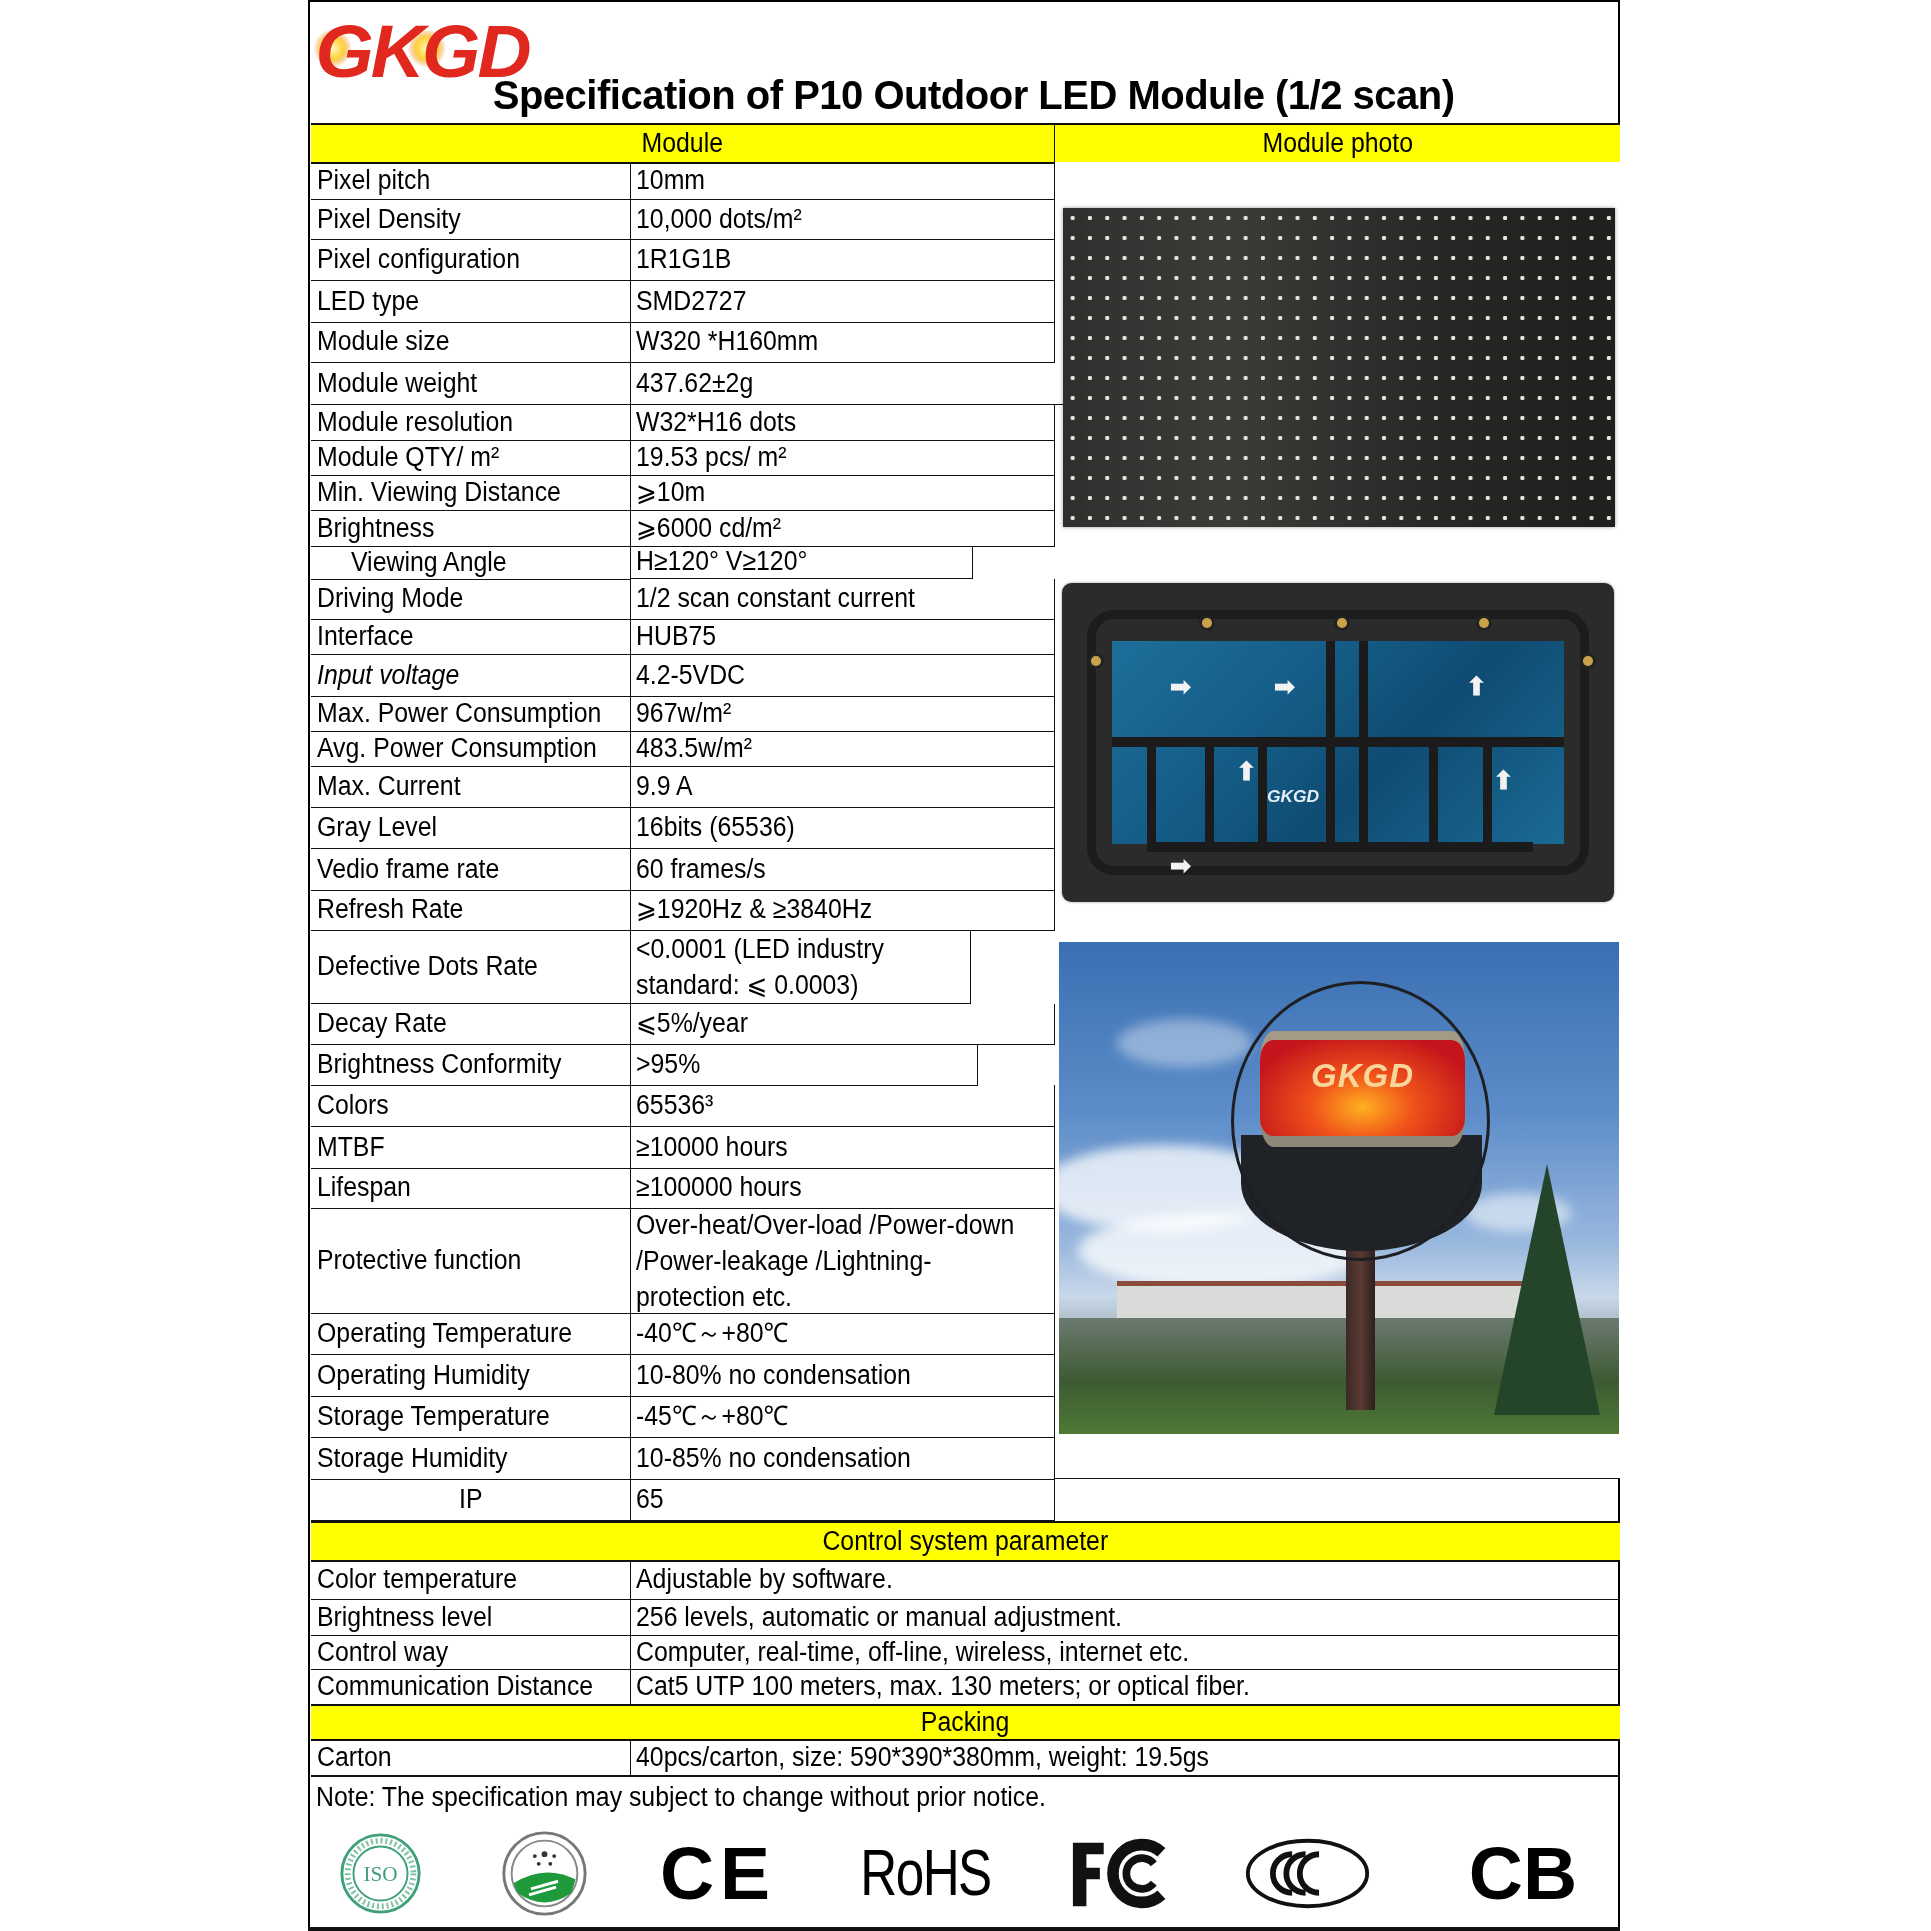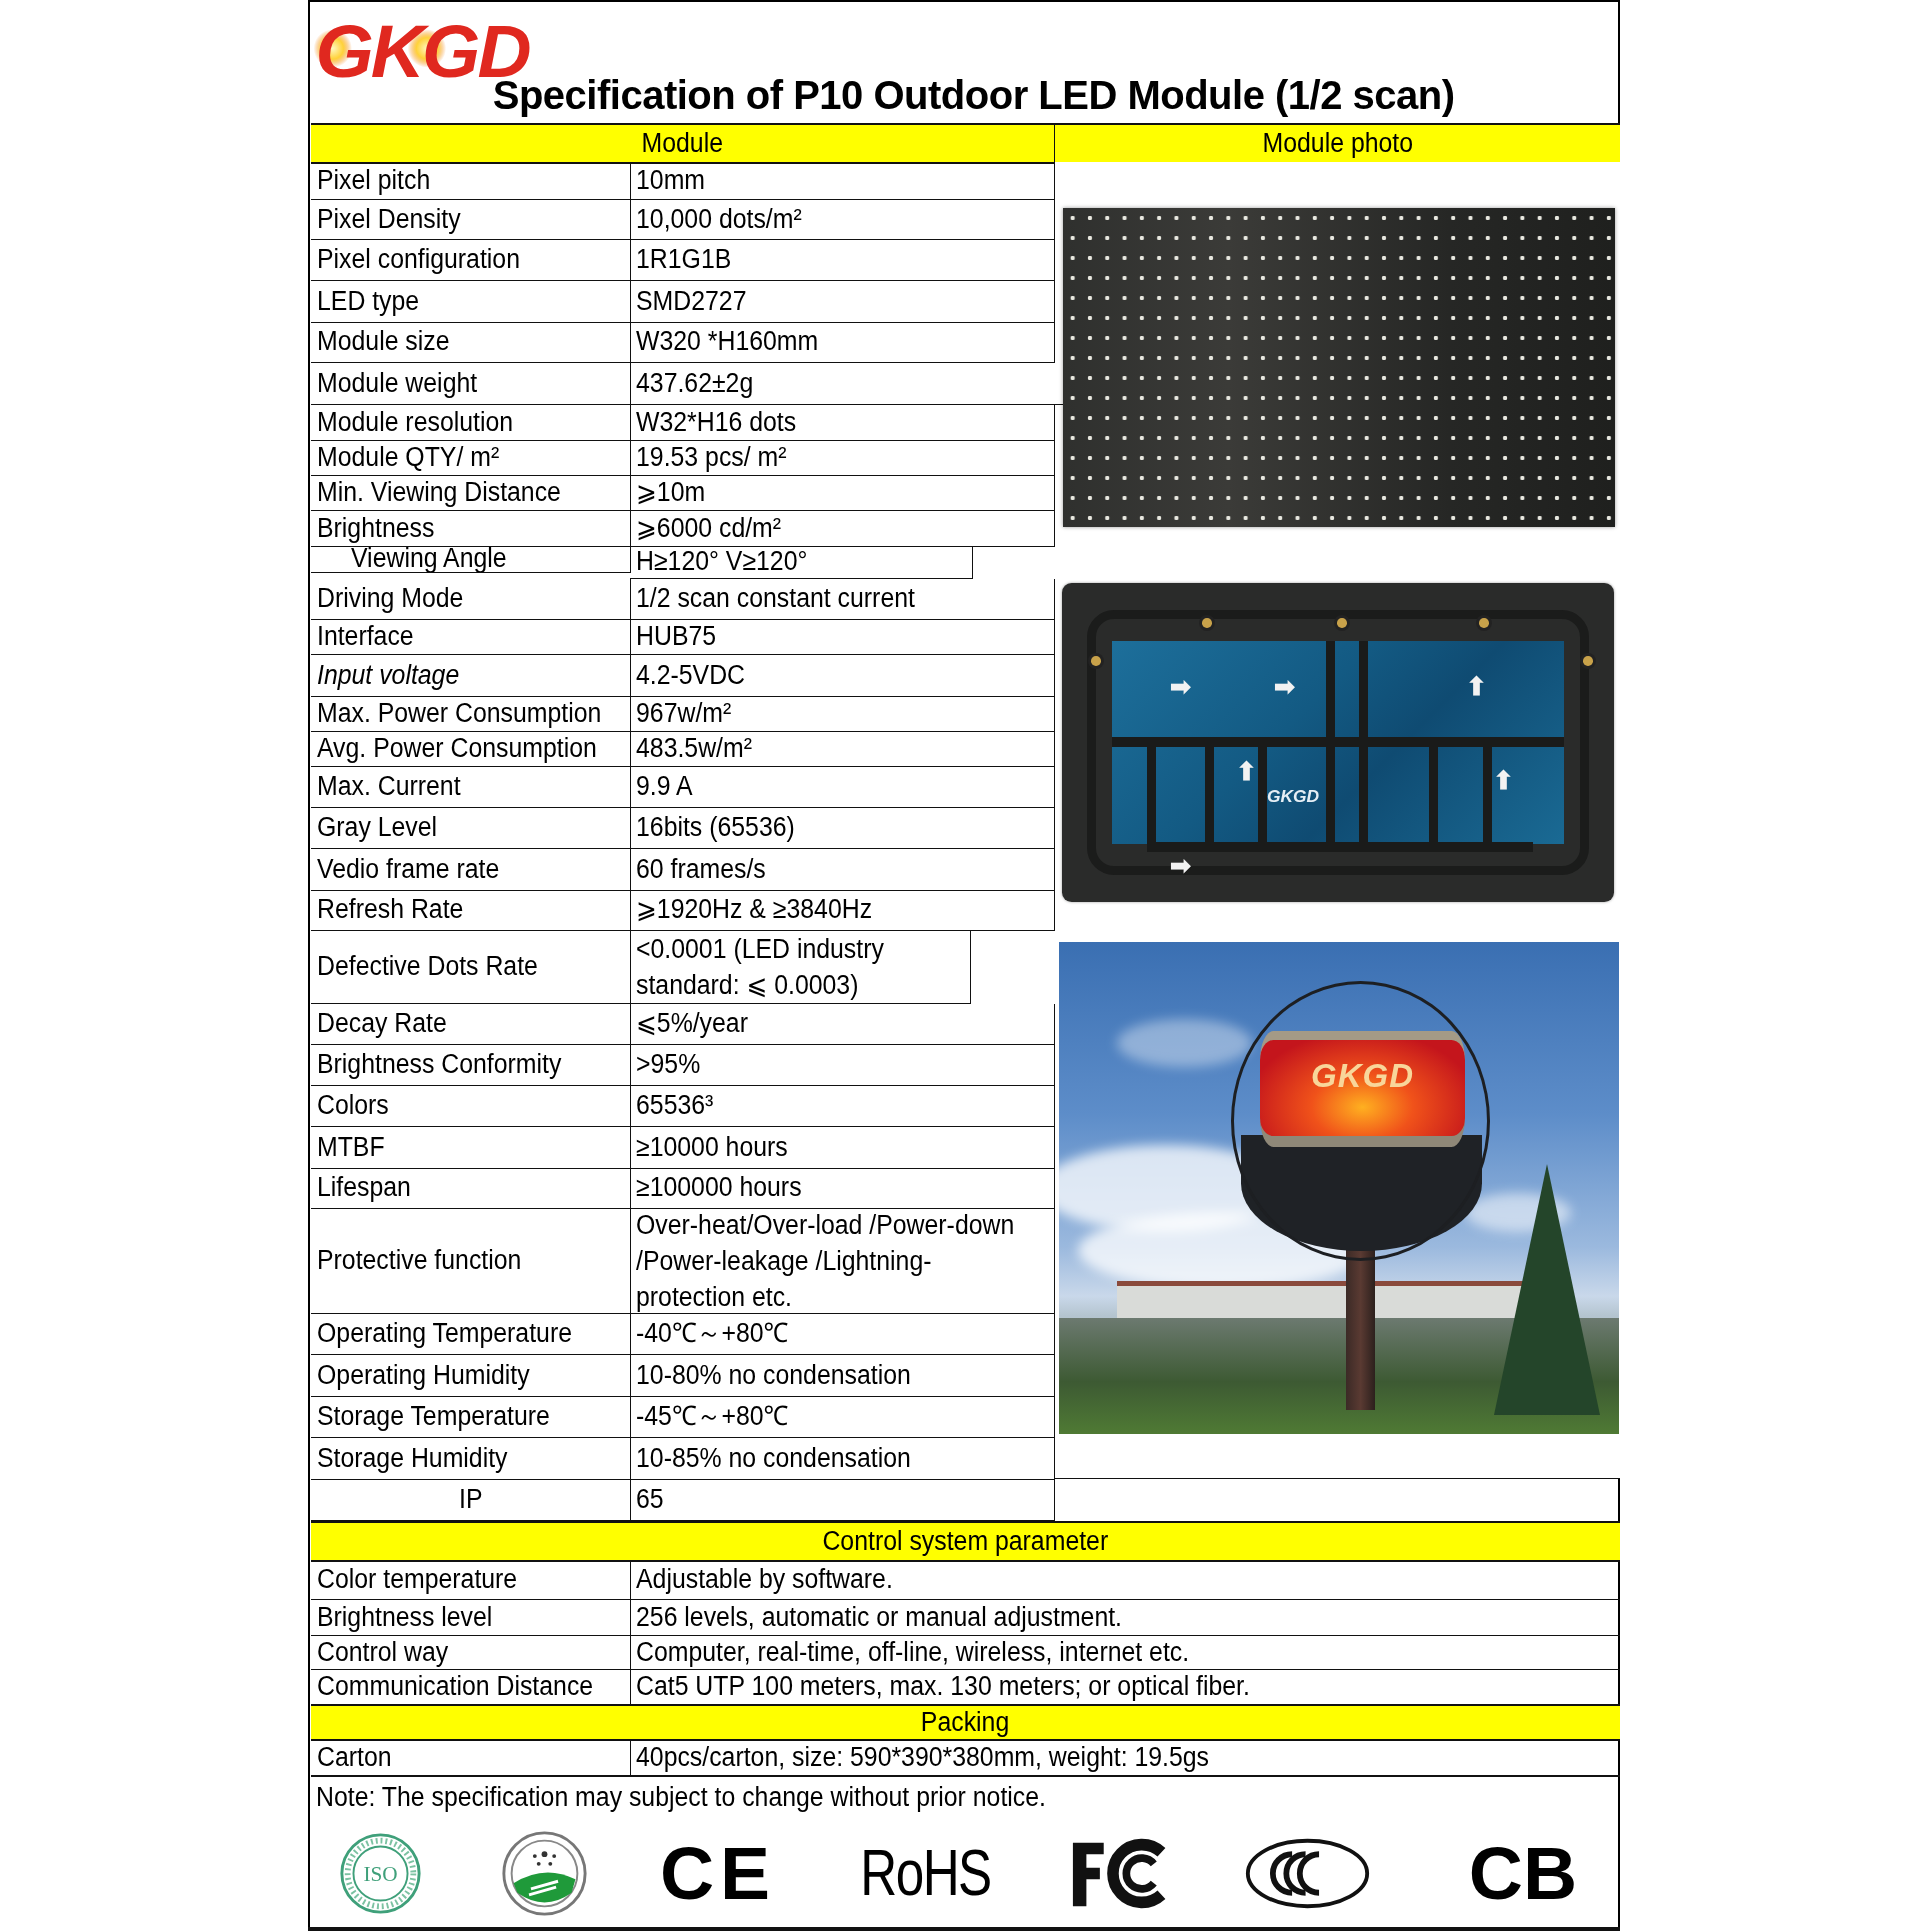--- a/index.html
+++ b/index.html
@@ -190,21 +190,21 @@
     </div>
     <div class="cell" style="left: 630px; top: 476px; width: 425px; height: 35px;">
       <span style="">⩾10m</span>
     </div>
     <div class="cell" style="left: 311px; top: 511px; width: 320px; height: 36px;">
       <span>Brightness</span>
     </div>
     <div class="cell" style="left: 630px; top: 511px; width: 425px; height: 36px;">
       <span style="">⩾6000 cd/m²</span>
     </div>
-    <div class="cell" style="left: 311px; top: 546px; width: 320px; height: 27px; padding-left: 40px;">
+    <div class="cell" style="left: 311px; top: 546px; width: 320px; height: 34px; padding-left: 40px;">
       <span>Viewing Angle</span>
     </div>
     <div class="cell" style="left: 630px; top: 546px; width: 343px; height: 33px;">
       <span style="">H≥120°  V≥120°</span>
     </div>
     <div class="cell" style="left: 311px; top: 579px; width: 320px; height: 41px;">
       <span>Driving Mode</span>
     </div>
     <div class="cell" style="left: 630px; top: 579px; width: 425px; height: 41px;">
       <span style="">1/2 scan constant current</span>
@@ -265,21 +265,21 @@
     </div>
     <div class="cell" style="left: 311px; top: 1004px; width: 320px; height: 41px;">
       <span>Decay Rate</span>
     </div>
     <div class="cell" style="left: 630px; top: 1004px; width: 425px; height: 41px;">
       <span style="">⩽5%/year</span>
     </div>
     <div class="cell" style="left: 311px; top: 1045px; width: 320px; height: 41px;">
       <span>Brightness Conformity</span>
     </div>
-    <div class="cell" style="left: 630px; top: 1045px; width: 425px; height: 41px;">
+    <div class="cell" style="left: 630px; top: 1045px; width: 348px; height: 41px;">
       <span style="">&gt;95%</span>
     </div>
     <div class="cell" style="left: 311px; top: 1085px; width: 320px; height: 42px;">
       <span>Colors</span>
     </div>
     <div class="cell" style="left: 630px; top: 1085px; width: 425px; height: 42px;">
       <span style="">65536³</span>
     </div>
     <div class="cell" style="left: 311px; top: 1127px; width: 320px; height: 42px;">
       <span>MTBF</span>

